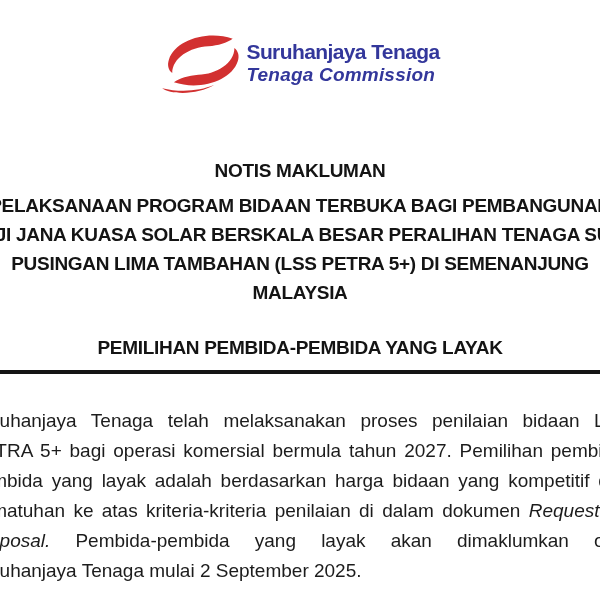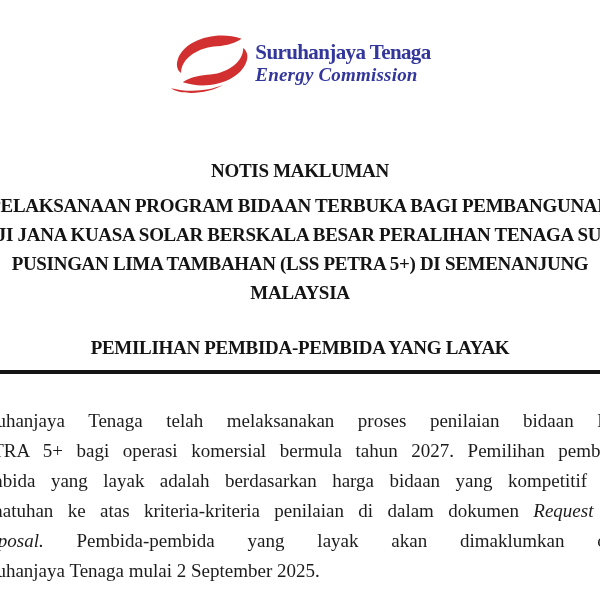--- a/index.html
+++ b/index.html
@@ -3,21 +3,21 @@
 <meta charset="utf-8">
 <style>
   html, body { margin: 0; padding: 0; background: #ffffff; }
 
   .viewport {
     position: relative;
     width: 600px;
     height: 600px;
     overflow: hidden;
     background: #6d28d9;
-    font-family: Liberation Serif, serif;
+    font-family: Liberation Sans, sans-serif;
     color: #171717;
   }
 
   
   .page {
     position: absolute;
     left: -30px;
     top: 0;
     width: 660px;
     height: 600px;
@@ -125,21 +125,21 @@
   <div class="page">
 
     <div class="logo">
       <svg class="logo-mark" width="84" height="66" viewBox="0 0 100 72" aria-hidden="true">
         <path d="M86,7 C56,-3 18,8 10,32 C8,38 9,44 14,48 C14,30 35,17 57,16 C69,15 79,12 86,7 Z" fill="#D23030"></path>
         <path d="M16,59 C46,69 84,58 92,34 C94,28 93,22 88,18 C88,36 67,49 45,50 C33,51 23,54 16,59 Z" fill="#D23030"></path>
         <path d="M2,66 C22,71 46,70 64,62 C46,74 12,74 2,66 Z" fill="#D23030"></path>
       </svg>
       <div class="logo-text">
         <span class="logo-title" style="color: rgb(51, 55, 155);">Suruhanjaya Tenaga</span>
-        <span class="logo-sub" style="color: rgb(51, 55, 155);">Energy Commission</span>
+        <span class="logo-sub" style="color: rgb(51, 55, 155);">Tenaga Commission</span>
       </div>
     </div>
 
     <div class="h-notis h-bold">NOTIS MAKLUMAN</div>
 
     <div class="title-block">
       <div class="title-line h-bold">PELAKSANAAN PROGRAM BIDAAN TERBUKA BAGI PEMBANGUNAN</div>
       <div class="title-line h-bold">LOJI JANA KUASA SOLAR BERSKALA BESAR PERALIHAN TENAGA SURIA</div>
       <div class="title-line h-bold">PUSINGAN LIMA TAMBAHAN (LSS PETRA 5+) DI SEMENANJUNG</div>
       <div class="title-line h-bold">MALAYSIA</div>

